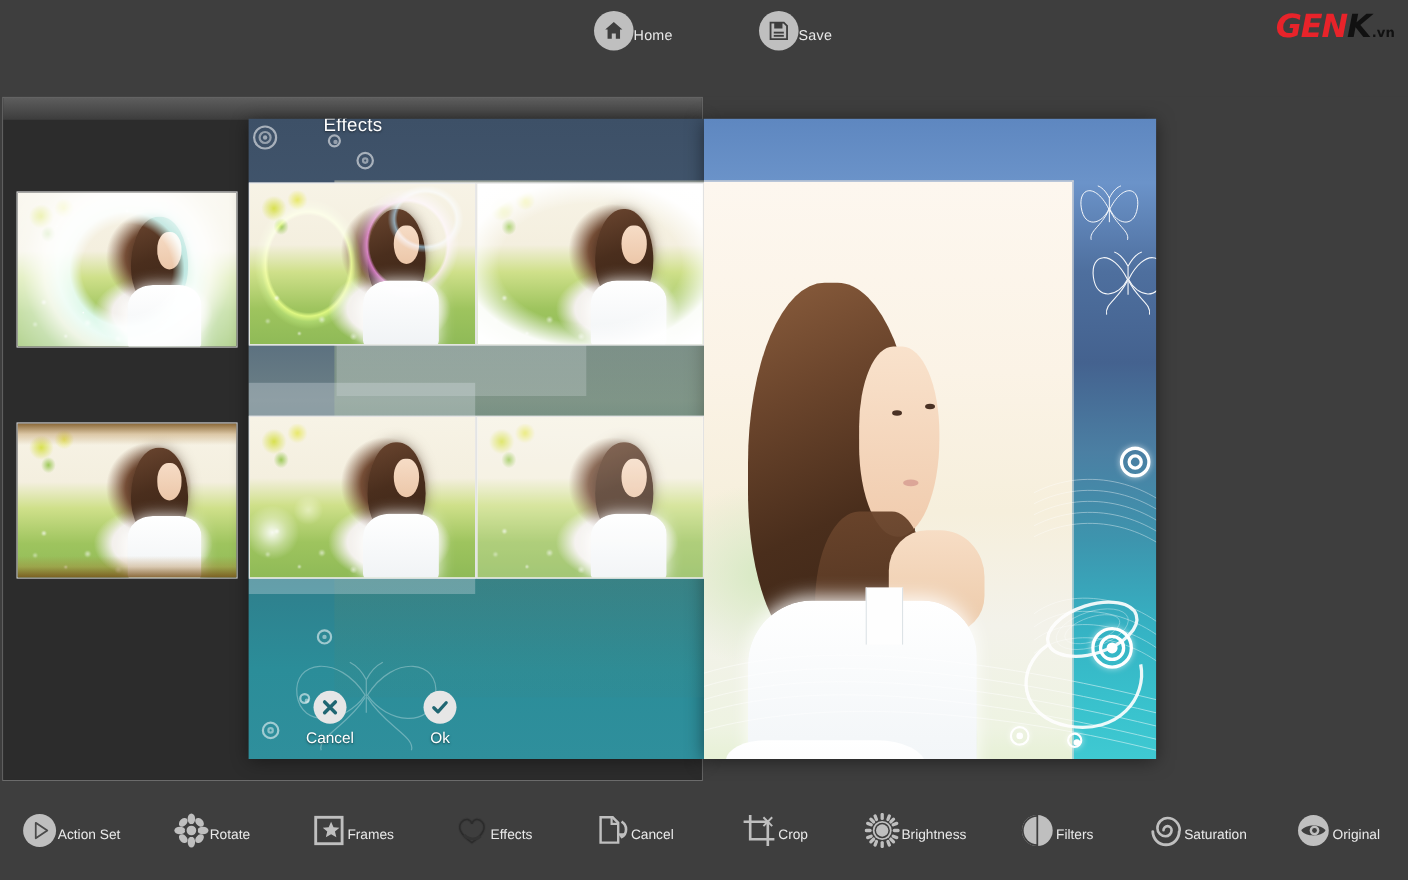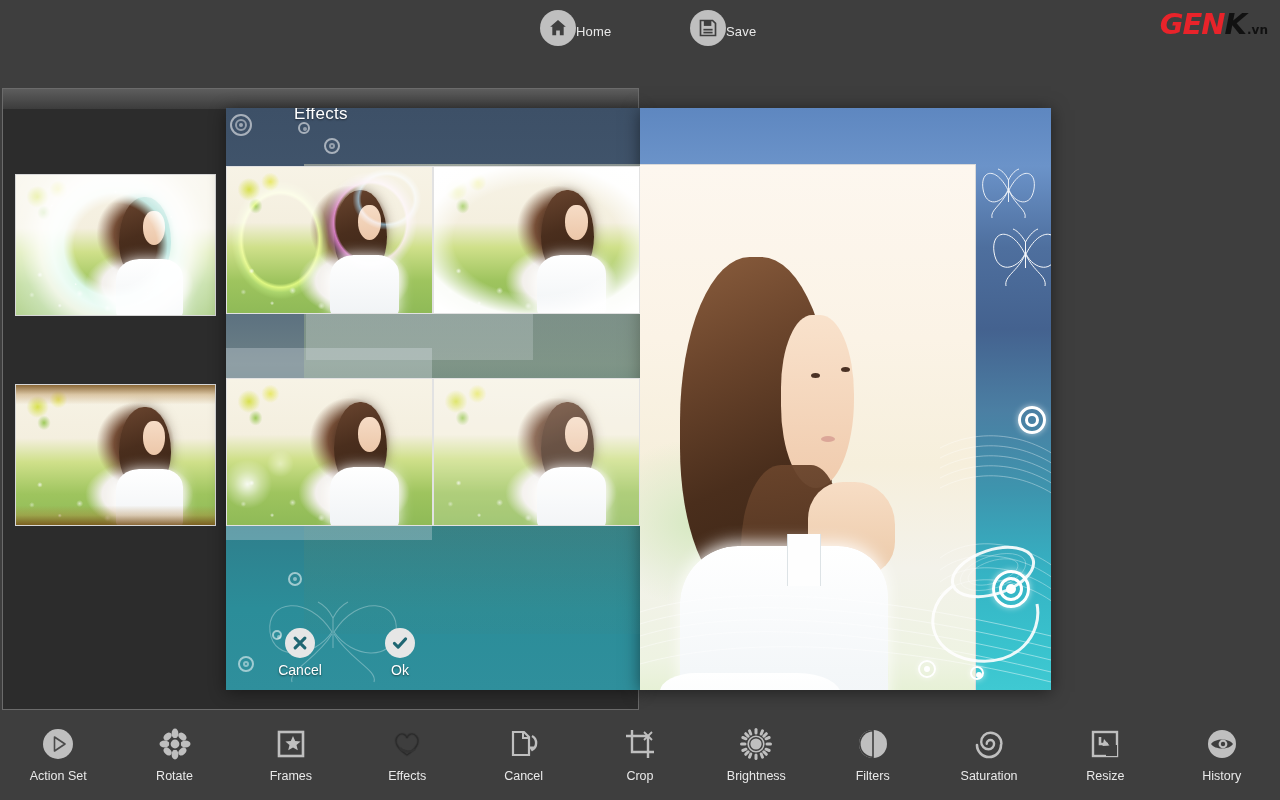--- a/index.html
+++ b/index.html
@@ -306,21 +306,21 @@
     background:#ffffff; }
 
   
   .toolbar {
     position: absolute; left: 0; bottom: 0; width: 1280px; height: 90px;
     background: #3e3e3e;
     display: flex; align-items: center;
   }
   .tool {
     flex: 1 1 0; height: 76px;
-    display: flex; flex-direction: column; align-items: center; justify-content: center;
+    display: flex; align-items: center; justify-content: center;
     cursor: pointer;
   }
   .tool .ticon { width: 34px; height: 34px; display:flex; align-items:center; justify-content:center; }
   .tool .tlbl { margin-top: 8px; color:#e9e9e9; font-size: 12.5px; white-space: nowrap; }
 </style>
 </head>
 <body>
 
 <div id="app">
 
@@ -677,41 +677,30 @@
       <span class="ticon">
         <svg width="32" height="32" viewBox="0 0 32 32">
           <path d="M16 16 C16 13.8 17.8 12 20 12 C22.2 12 24 13.8 24 16 C24 19.3 21.3 22 18 22 C13.6 22 10 18.4 10 14 C10 8.5 14.5 4 20 4 C26.6 4 32 9.4 32 16" transform="translate(-1 1) scale(0.92)" fill="none" stroke="#bfbfbf" stroke-width="2.6" stroke-linecap="round"></path>
           <path d="M28 17 C28 23.6 22.6 29 16 29 C9.4 29 4 23.6 4 17" fill="none" stroke="#bfbfbf" stroke-width="2.6" stroke-linecap="round"></path>
         </svg>
       </span>
       <span class="tlbl">Saturation</span>
     </div>
 
 
-    <div class="tool">
-      <span class="ticon">
-        <svg width="32" height="32" viewBox="0 0 32 32">
-          <rect x="4" y="4" width="24" height="24" fill="none" stroke="#bfbfbf" stroke-width="2.4"></rect>
-          <rect x="17" y="17" width="11" height="11" fill="#3e3e3e"></rect>
-          <path d="M11 9 V16 L19 16" fill="none" stroke="#bfbfbf" stroke-width="2.6"></path>
-          <path d="M15 11 L20.5 17.5 L13.5 18 Z" fill="#bfbfbf"></path>
-        </svg>
-      </span>
-      <span class="tlbl">Resize</span>
-    </div>
 
 
     <div class="tool">
       <span class="ticon">
         <svg width="32" height="32" viewBox="0 0 32 32">
           <circle cx="16" cy="16" r="14" fill="#bfbfbf"></circle>
           <path d="M5 16 C9 10, 23 10, 27 16 C23 22, 9 22, 5 16 Z" fill="#3e3e3e"></path>
           <circle cx="17" cy="16" r="4.4" fill="#bfbfbf"></circle>
           <circle cx="17" cy="16" r="2.2" fill="#3e3e3e"></circle>
         </svg>
       </span>
-      <span class="tlbl">History</span>
+      <span class="tlbl">Original</span>
     </div>
 
 
   </div>
 
 </div>
 
 </body></html>

